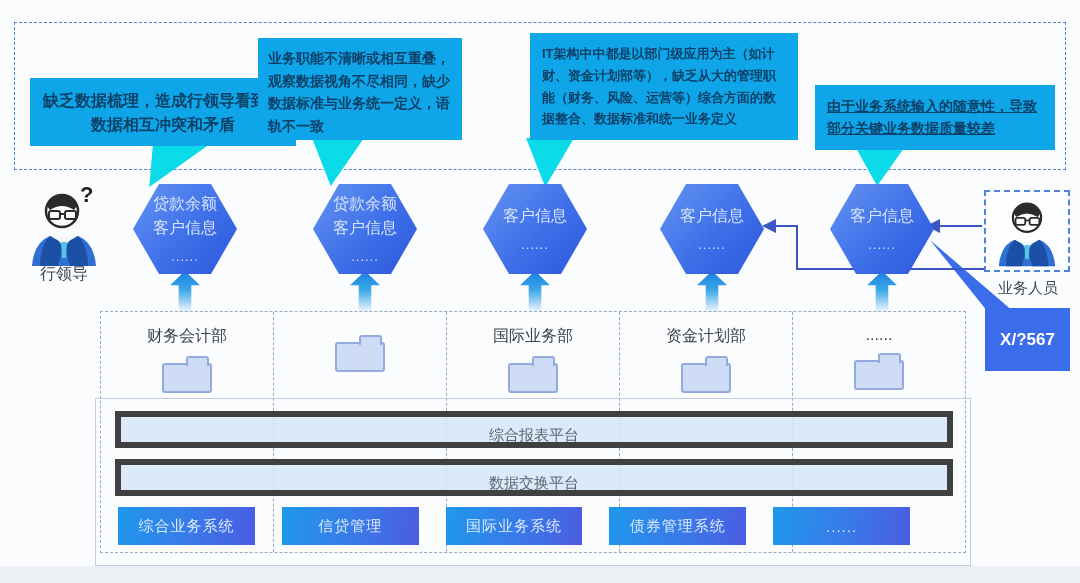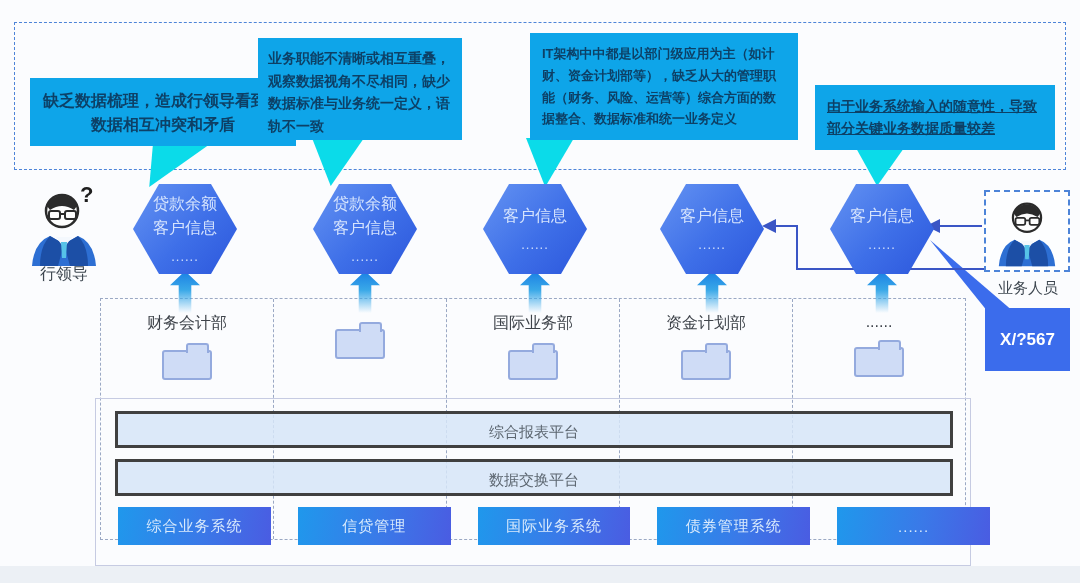--- a/index.html
+++ b/index.html
@@ -66,41 +66,41 @@
   
   #connectors{position:absolute;left:0;top:0;width:1080px;height:583px;z-index:2;
     pointer-events:none;}
 
   
   .quality-tag{position:absolute;left:985px;top:308px;width:85px;height:63px;
     background:#3b6cec;color:#fff;font-size:17px;font-weight:bold;
     display:flex;align-items:center;justify-content:center;z-index:4;}
 
   
-  .dept-container{position:absolute;left:100px;top:298px;width:866px;height:242px;
+  .dept-container{position:absolute;left:100px;top:311px;width:866px;height:242px;
     border:1px dashed #9aa8c4;box-sizing:border-box;display:flex;z-index:1;}
   .dept-col{flex:1;border-right:1px dashed #9aa8c4;padding-top:14px;box-sizing:border-box;}
   .dept-col:last-child{border-right:none;}
   .dept-label{text-align:center;color:#3e434a;font-size:16px;}
   .folder{position:relative;width:46px;height:26px;background:#cfdcf6;
     border:2px solid #94aade;border-radius:3px;margin:16px auto 0;}
   .folder::before{content:'';position:absolute;top:-9px;right:1px;width:19px;height:8px;
     background:#cfdcf6;border:2px solid #94aade;border-bottom:none;
     border-radius:3px 3px 0 0;}
 
   
   .platform-box{position:absolute;left:95px;top:398px;width:876px;height:168px;
     border:1px solid #c6cbe2;box-sizing:border-box;z-index:2;}
   .platform-bar{position:absolute;left:115px;width:838px;height:37px;
-    background:rgba(214,229,248,.85);border:3px solid #404040;box-sizing:border-box;
+    background:rgba(214,229,248,.85);border:6px solid #404040;box-sizing:border-box;
     color:#5c6670;font-size:15px;text-align:center;line-height:35px;z-index:2;}
   #platform-1{top:411px;} #platform-2{top:459px;}
 
   
-  .systems-row{position:absolute;left:118px;top:507px;width:872px;height:38px;
+  .systems-row{position:absolute;left:118px;top:507px;width:792px;height:38px;
     display:flex;gap:27px;z-index:3;}
   .system-box{flex:1;background:linear-gradient(100deg,#1f98ec 0%,#3a79e8 55%,#4a5ce2 100%);
     color:#d9eafc;font-size:15px;display:flex;align-items:center;justify-content:center;
     letter-spacing:1px;}
 
   .footer-strip{position:absolute;left:0;top:566px;width:1080px;height:17px;
     background:#ecf0f5;z-index:0;}
 </style>
 </head>
 <body>

